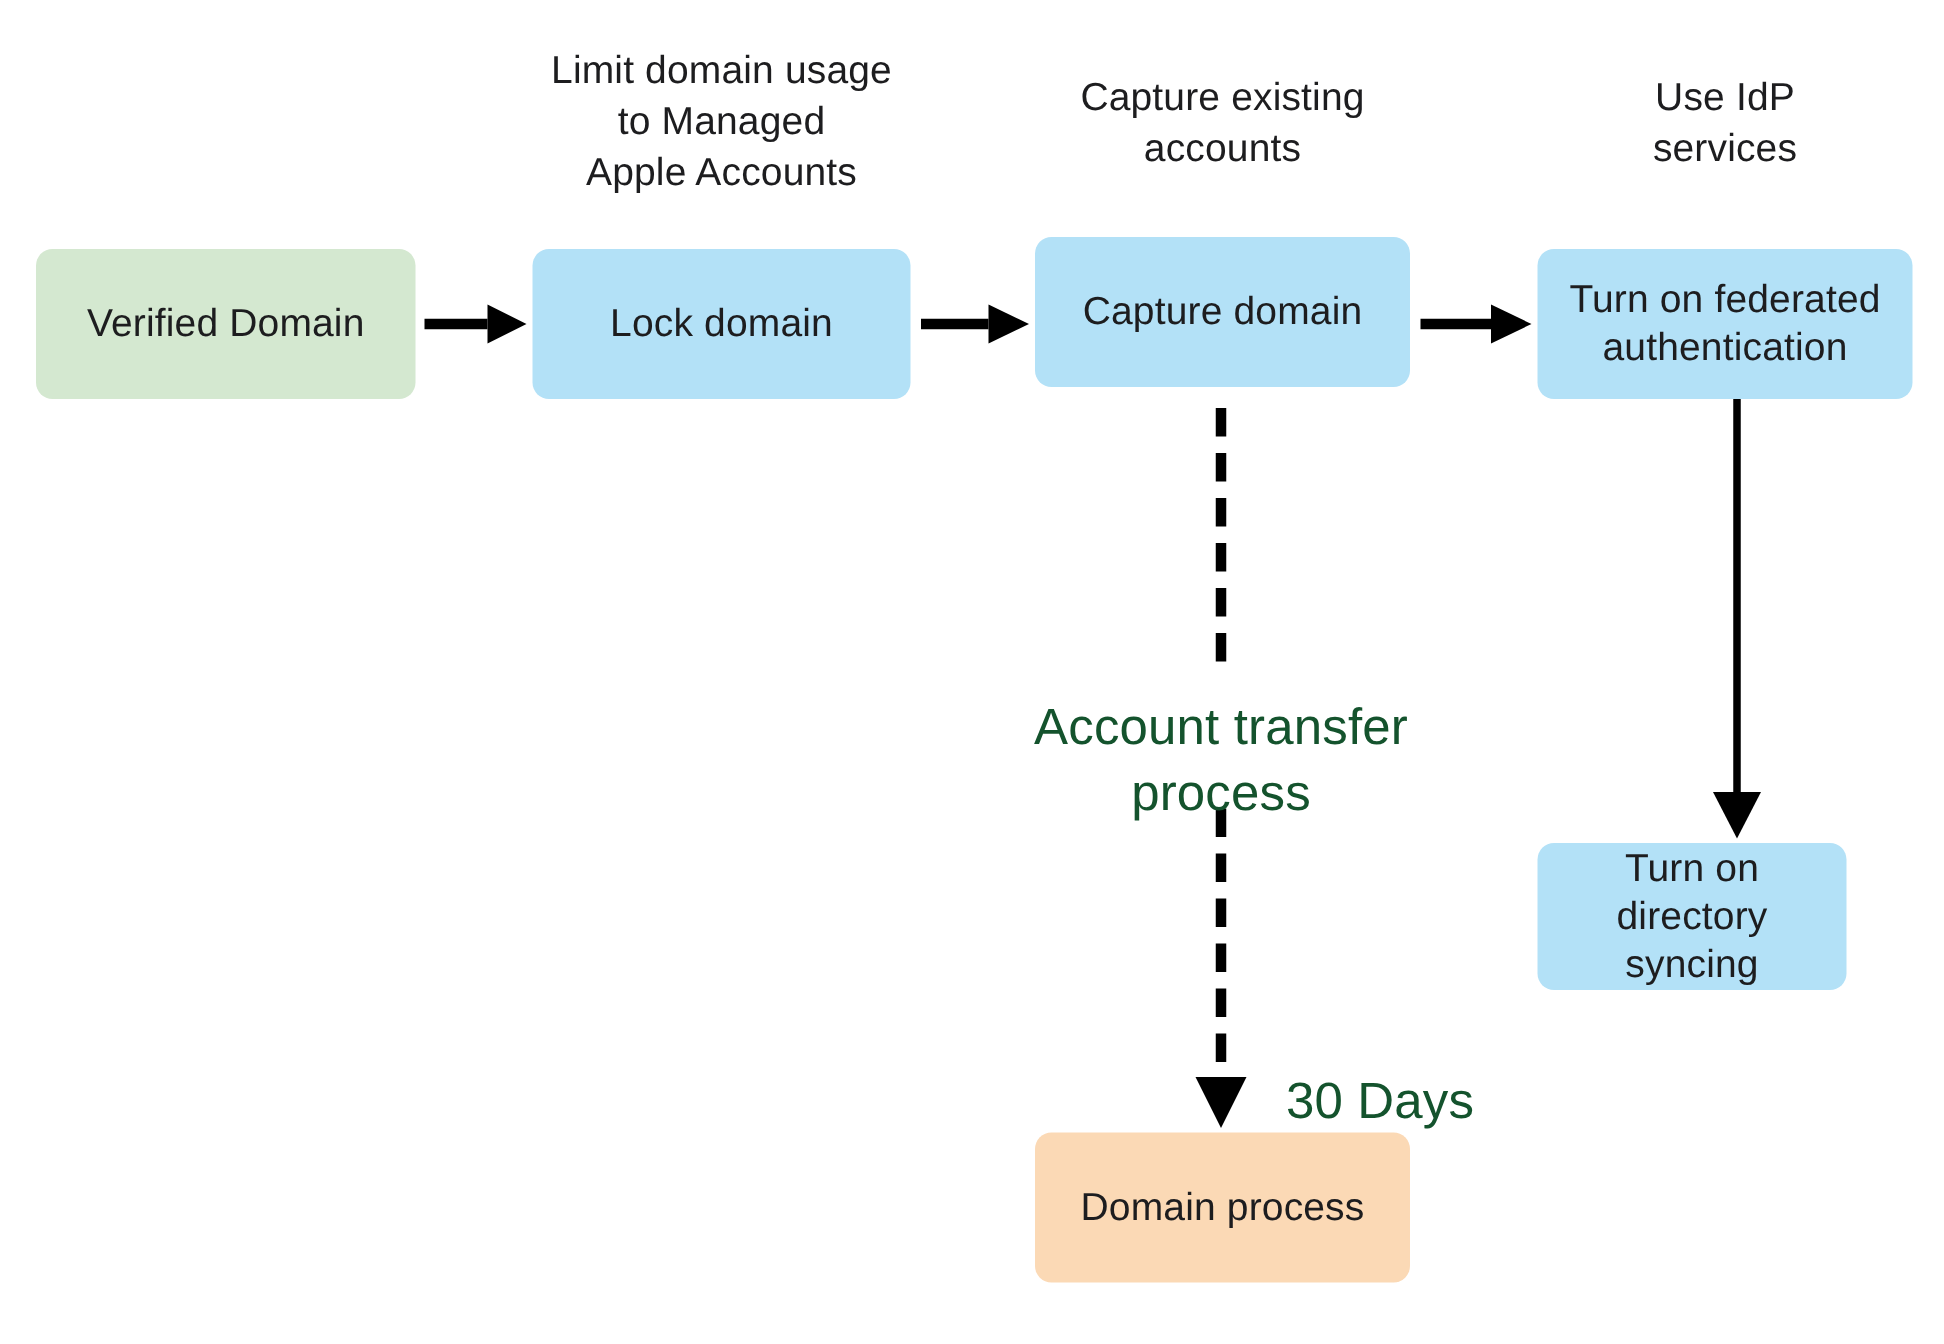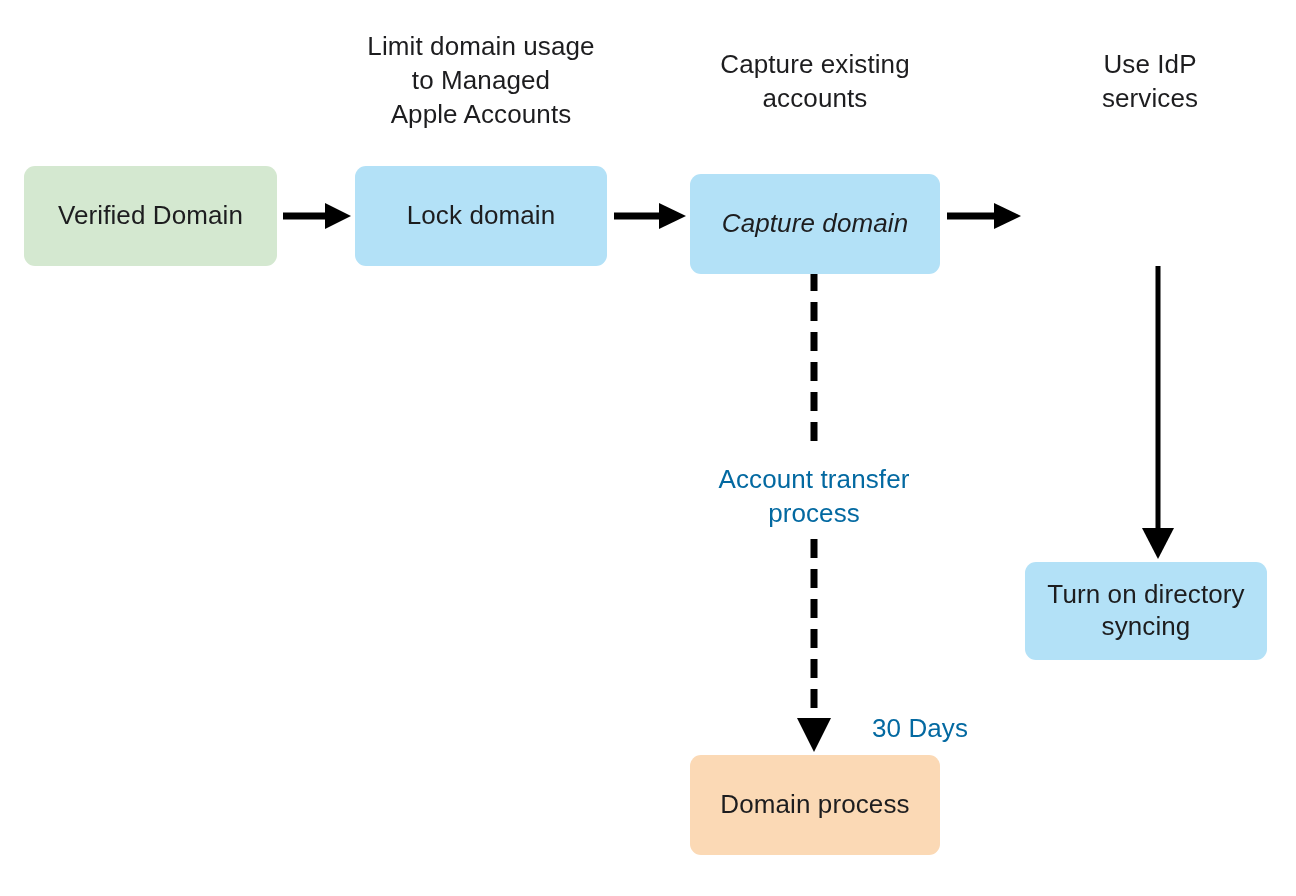--- a/index.html
+++ b/index.html
@@ -39,22 +39,22 @@
     text-align: center;
     color: #1d1d1f;
     font-size: 26px;
     line-height: 1.30;
     letter-spacing: 0.1px;
     white-space: pre-line;
   }
   .edge-label {
     position: absolute;
     text-align: center;
-    color: #0369a1;
-    font-size: 26px;
+    color: #14532d;
+    font-size: 34px;
     line-height: 1.30;
     letter-spacing: 0.1px;
     white-space: pre-line;
   }
   svg.edges {
     position: absolute;
     left: 0;
     top: 0;
     width: 1296px;
     height: 896px;
@@ -109,21 +109,23 @@
 
   <div class="edge-label" style="left:664px; top:463px; width:300px;">Account transfer
 process</div>
 
   <div class="edge-label" style="left:840px; top:712px; width:160px; text-align:center;">30 Days</div>
 
   <div class="node" style="left:24px; top:166px; width:253px; height:100px; background:#d4e8d0;">Verified Domain</div>
 
   <div class="node" style="left:355px; top:166px; width:252px; height:100px; background:#b3e1f7;">Lock domain</div>
 
-  <div class="node" style="left:690px; top:174px; width:250px; height:100px; background:#b3e1f7;font-style:italic;">Capture domain</div>
+  <div class="node" style="left:690px; top:158px; width:250px; height:100px; background:#b3e1f7;">Capture domain</div>
 
+  <div class="node" style="left:1025px; top:166px; width:250px; height:100px; background:#b3e1f7;">Turn on federated
+authentication</div>
 
-  <div class="node" style="left:1025px; top:562px; width:242px; height:98px; background:#b3e1f7;">Turn on directory
+  <div class="node" style="left:1025px; top:562px; width:206px; height:98px; background:#b3e1f7;">Turn on directory
 syncing</div>
 
   <div class="node" style="left:690px; top:755px; width:250px; height:100px; background:#fbd9b5;">Domain process</div>
 
 </div>
 
 </body></html>

